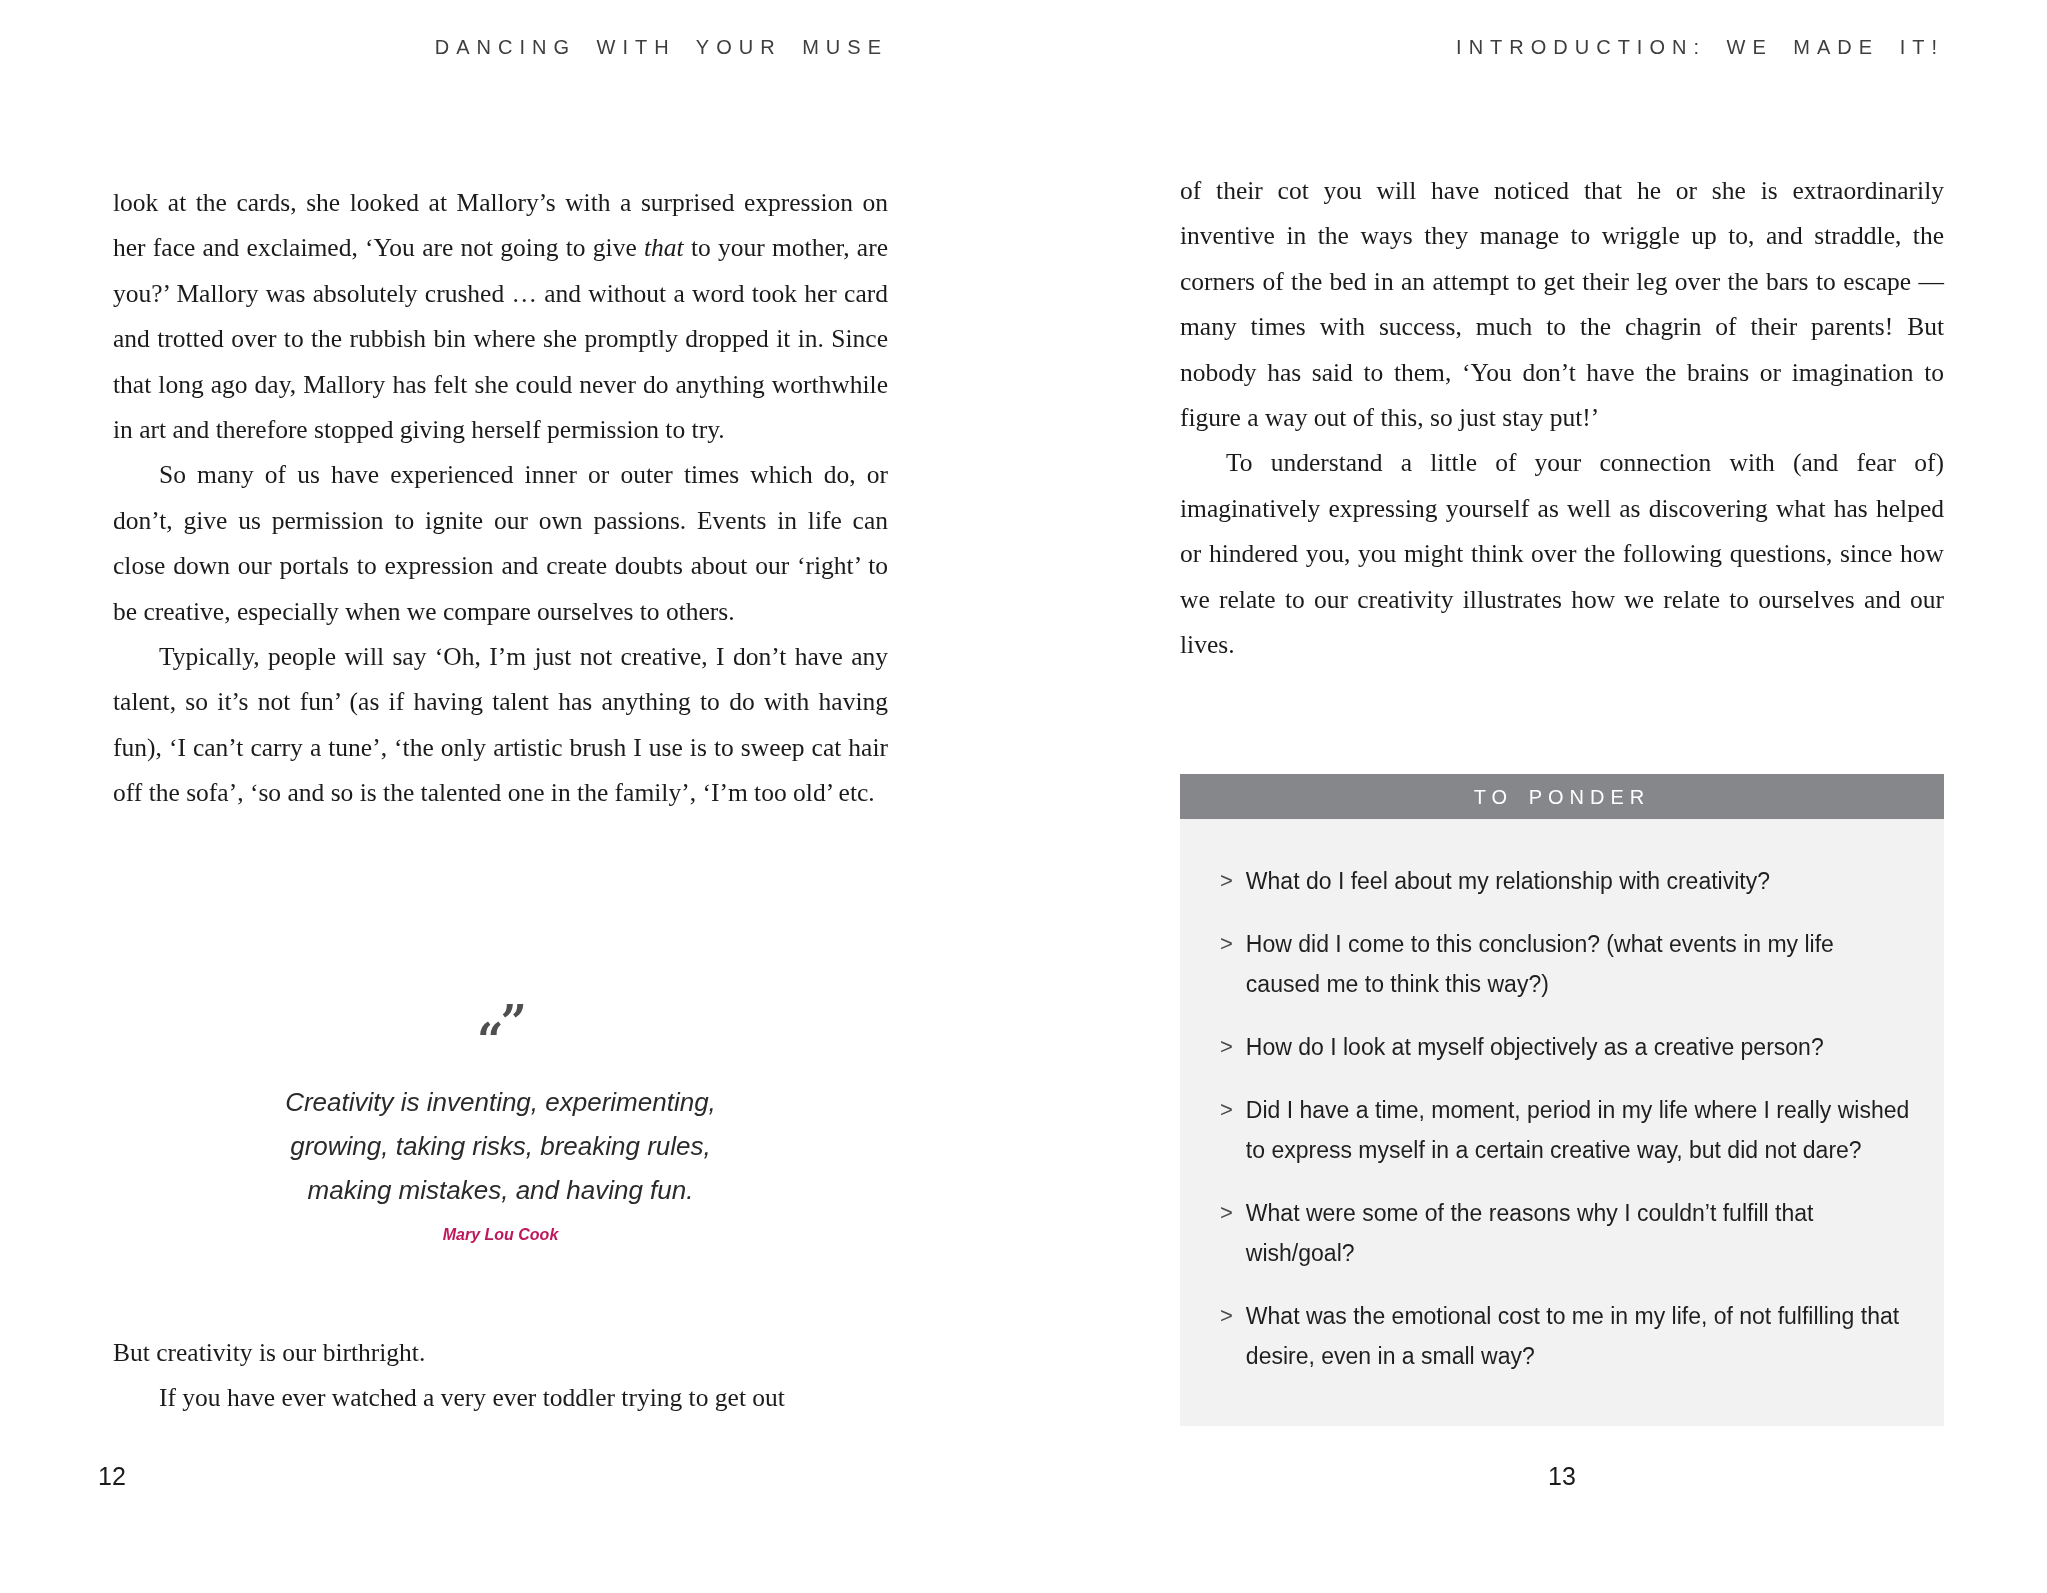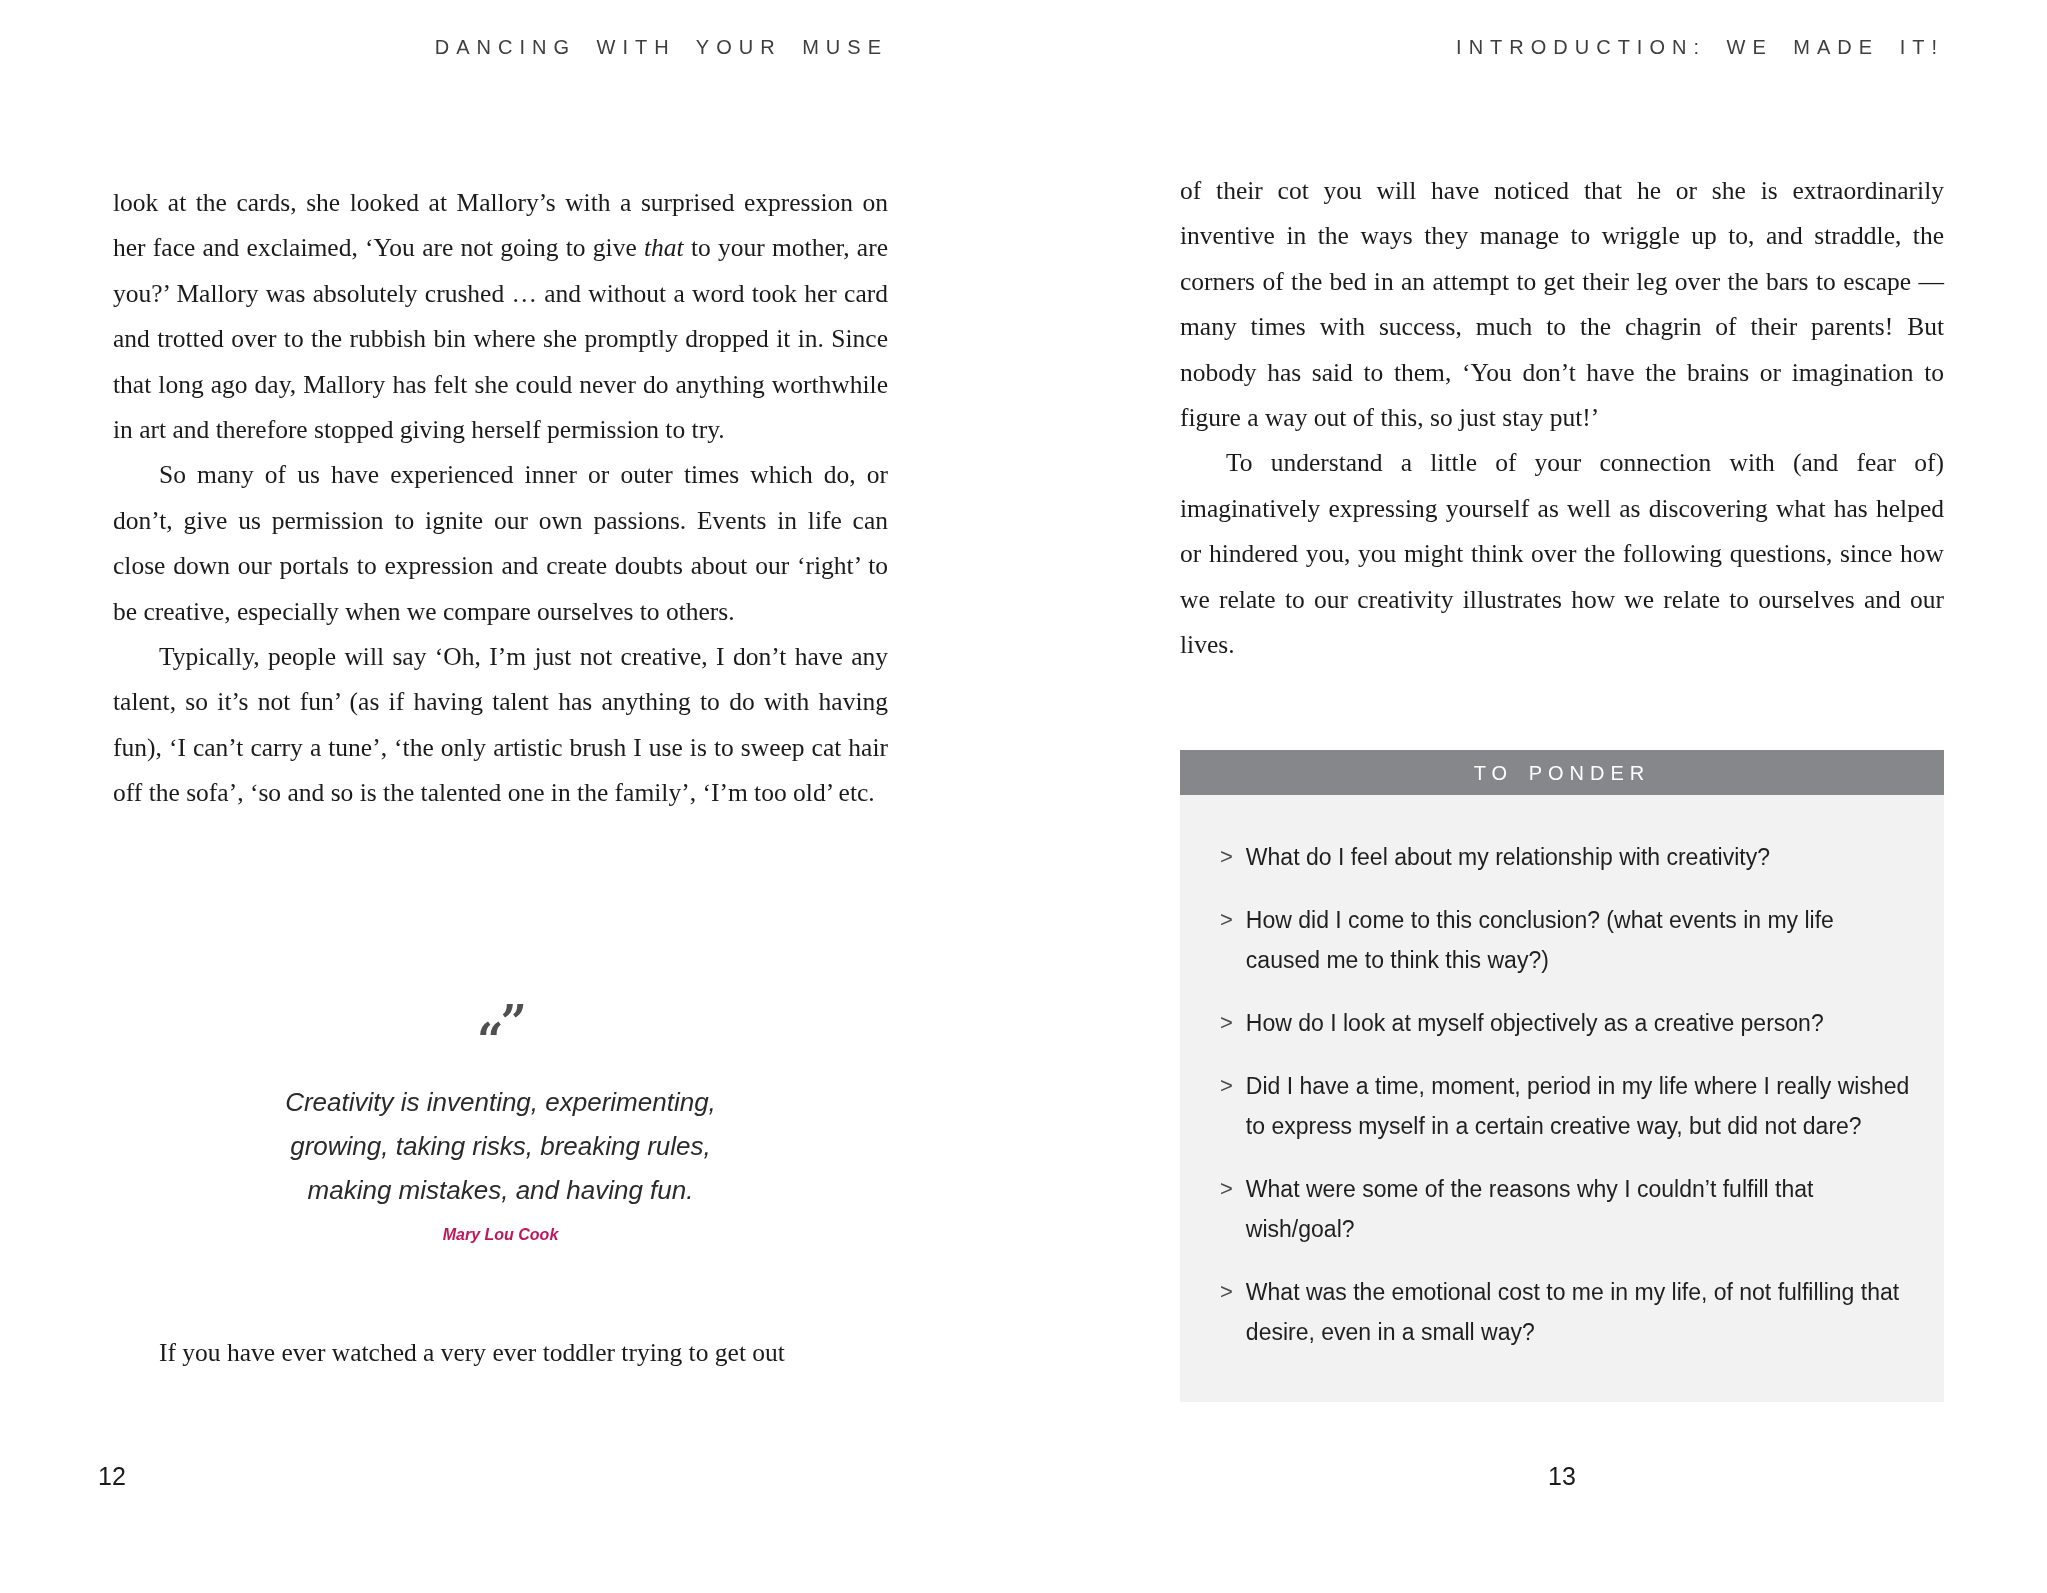--- a/index.html
+++ b/index.html
@@ -84,21 +84,21 @@
     color: #be185d;
   }
 
   
   .birthright { top: 1318px; }
 
   
   .ponder {
     position: absolute;
     left: 156px;
-    top: 750px;
+    top: 774px;
     width: 764px;
     font-family: "Liberation Sans", sans-serif;
   }
   .ponder-head {
     height: 45px;
     line-height: 47px;
     background: #85878a;
     color: #ffffff;
     text-align: center;
     font-size: 20px;
@@ -151,20 +151,21 @@
       <p class="justified indent">Typically, people will say ‘Oh, I’m just not creative, I don’t have any talent, so it’s not fun’ (as if having talent has anything to do with having fun), ‘I can’t carry a tune’, ‘the only artistic brush I use is to sweep cat hair off the sofa’, ‘so and so is the talented one in the family’, ‘I’m too old’ etc.</p>
     </div>
 
     <figure class="pullquote">
       <div class="qmarks"><span class="q-open">“</span><span class="q-close">”</span></div>
       <blockquote>Creativity is inventing, experimenting, growing, taking risks, breaking rules, making mistakes, and having fun.</blockquote>
       <figcaption>Mary Lou Cook</figcaption>
     </figure>
 
     <div class="text-col birthright">
+      <p>But creativity is our birthright.</p>
       <p class="indent">If you have ever watched a very ever toddler trying to get out</p>
     </div>
 
     <div class="folio folio-left">12</div>
   </section>
 
   <section class="page page-right">
     <header class="running-head">INTRODUCTION: WE MADE IT!</header>
 
     <div class="text-col">

